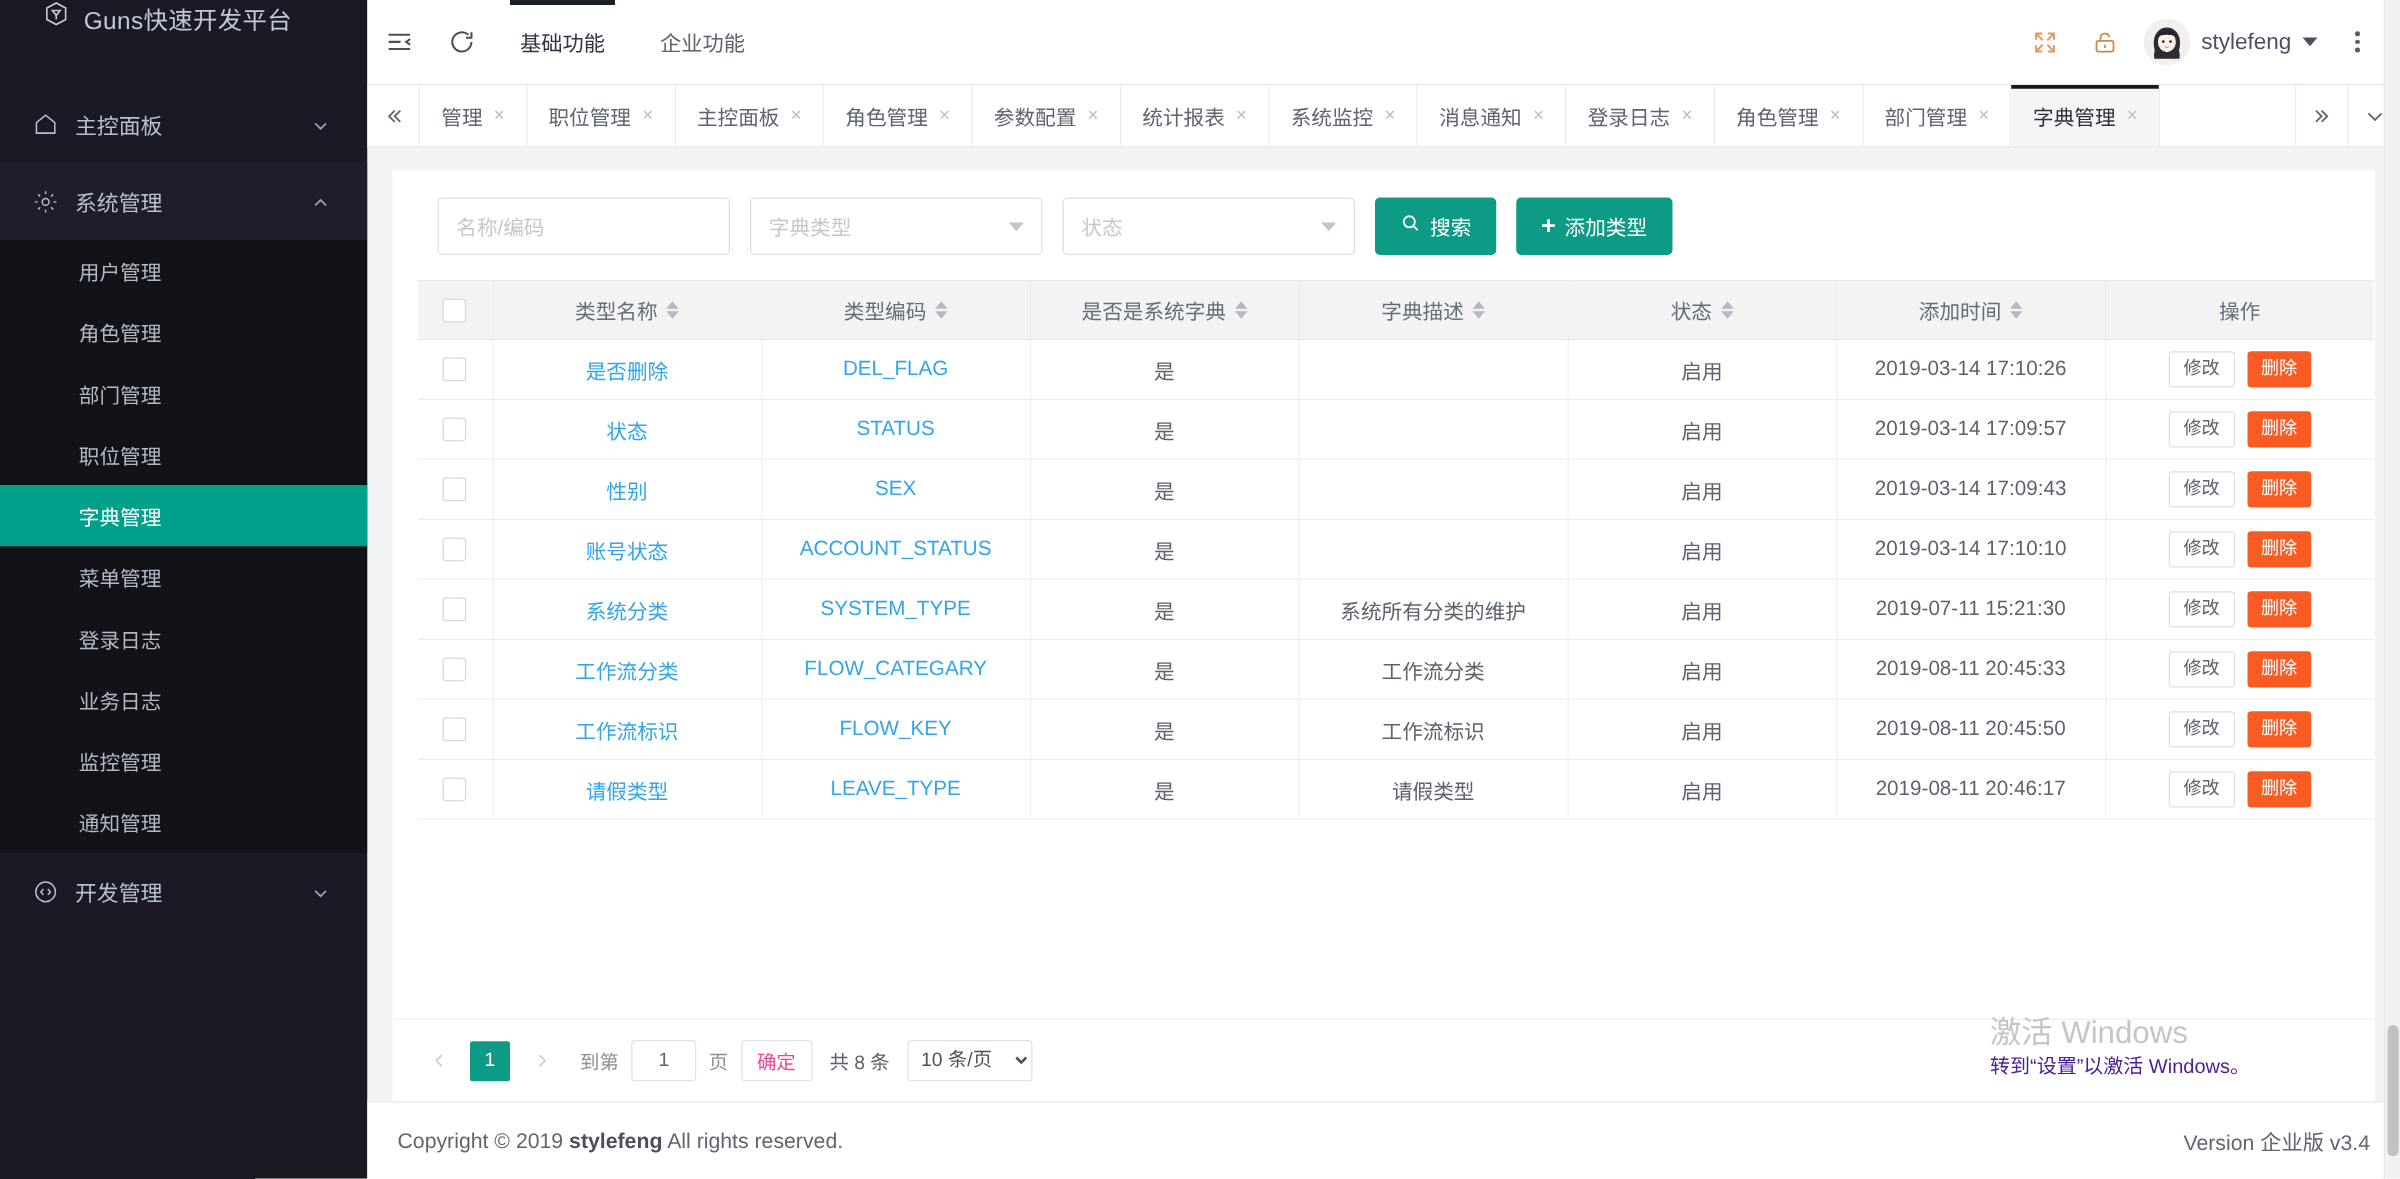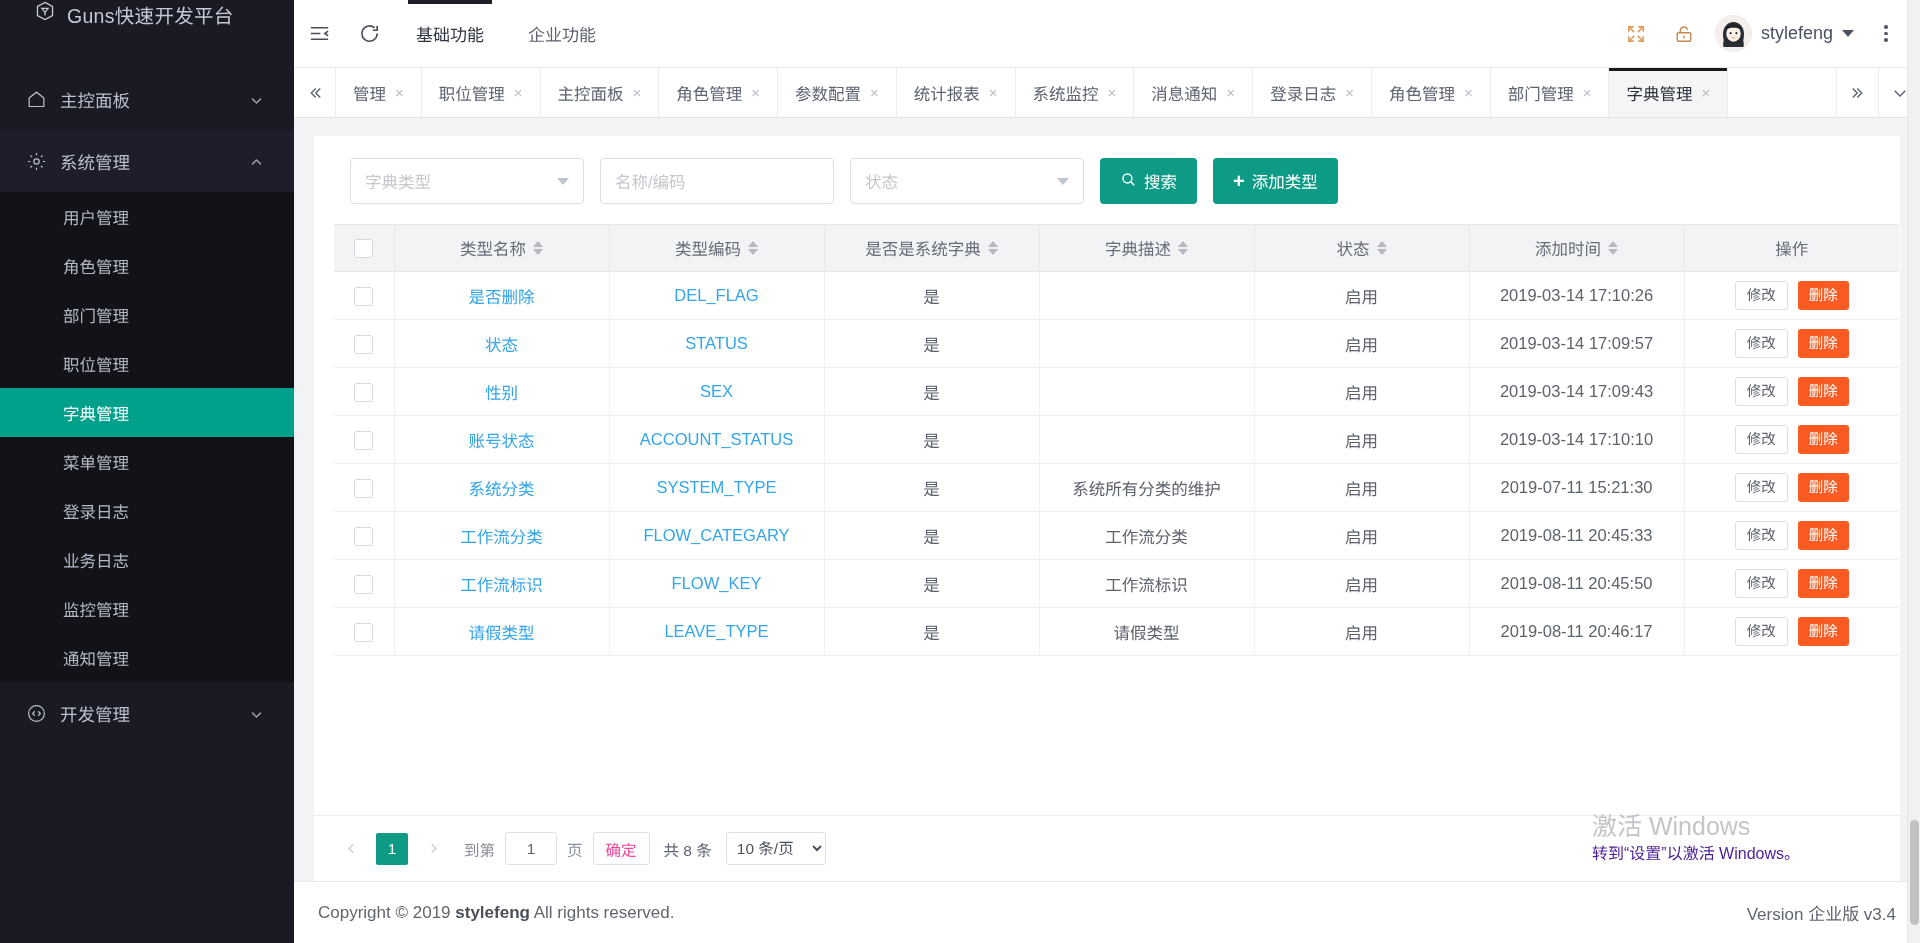--- a/index.html
+++ b/index.html
@@ -463,25 +463,25 @@
             <path d="M5 9l7 7 7-7"></path>
           </svg>
       </div>
     </div>
   </nav>
 
   <div class="content-wrap">
     <section class="card">
 
       <div class="filterbar">
+        <div class="fld inp">名称/编码</div>
         <div class="fld sel">
           <span>字典类型</span>
           <span class="arrow"></span>
         </div>
-        <div class="fld inp">名称/编码</div>
         <div class="fld sel">
           <span>状态</span>
           <span class="arrow"></span>
         </div>
         <button class="btn">
           <span>
             <svg viewBox="0 0 24 24" fill="none" stroke="currentColor" stroke-width="2.1">
                 <circle cx="10.5" cy="10.5" r="6.3"></circle>
                 <path d="M15.3 15.3 20 20"></path>
               </svg>

